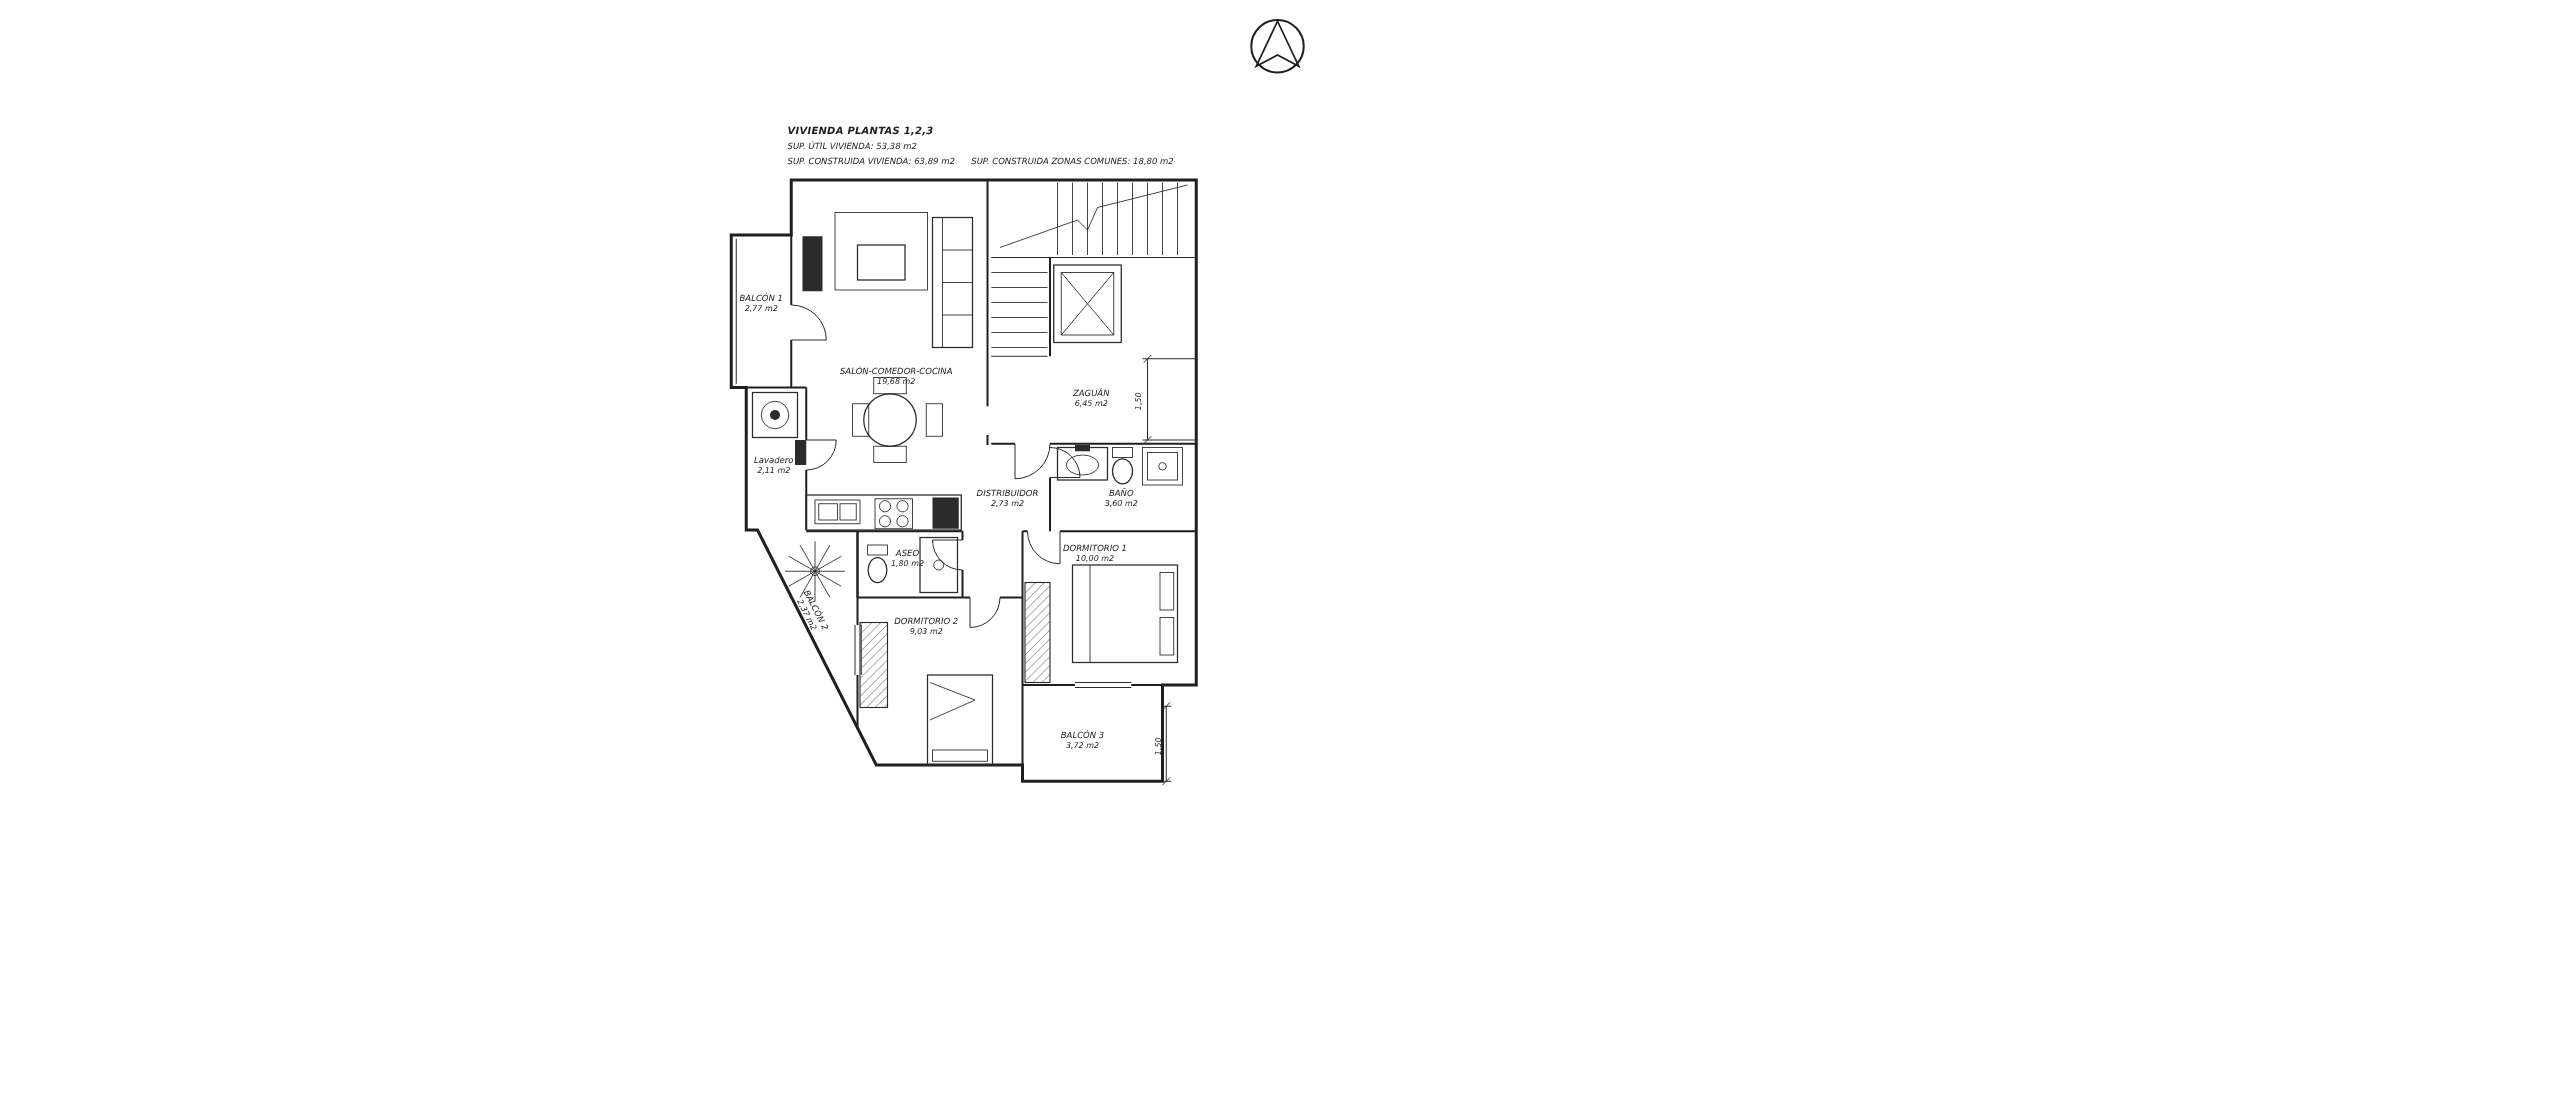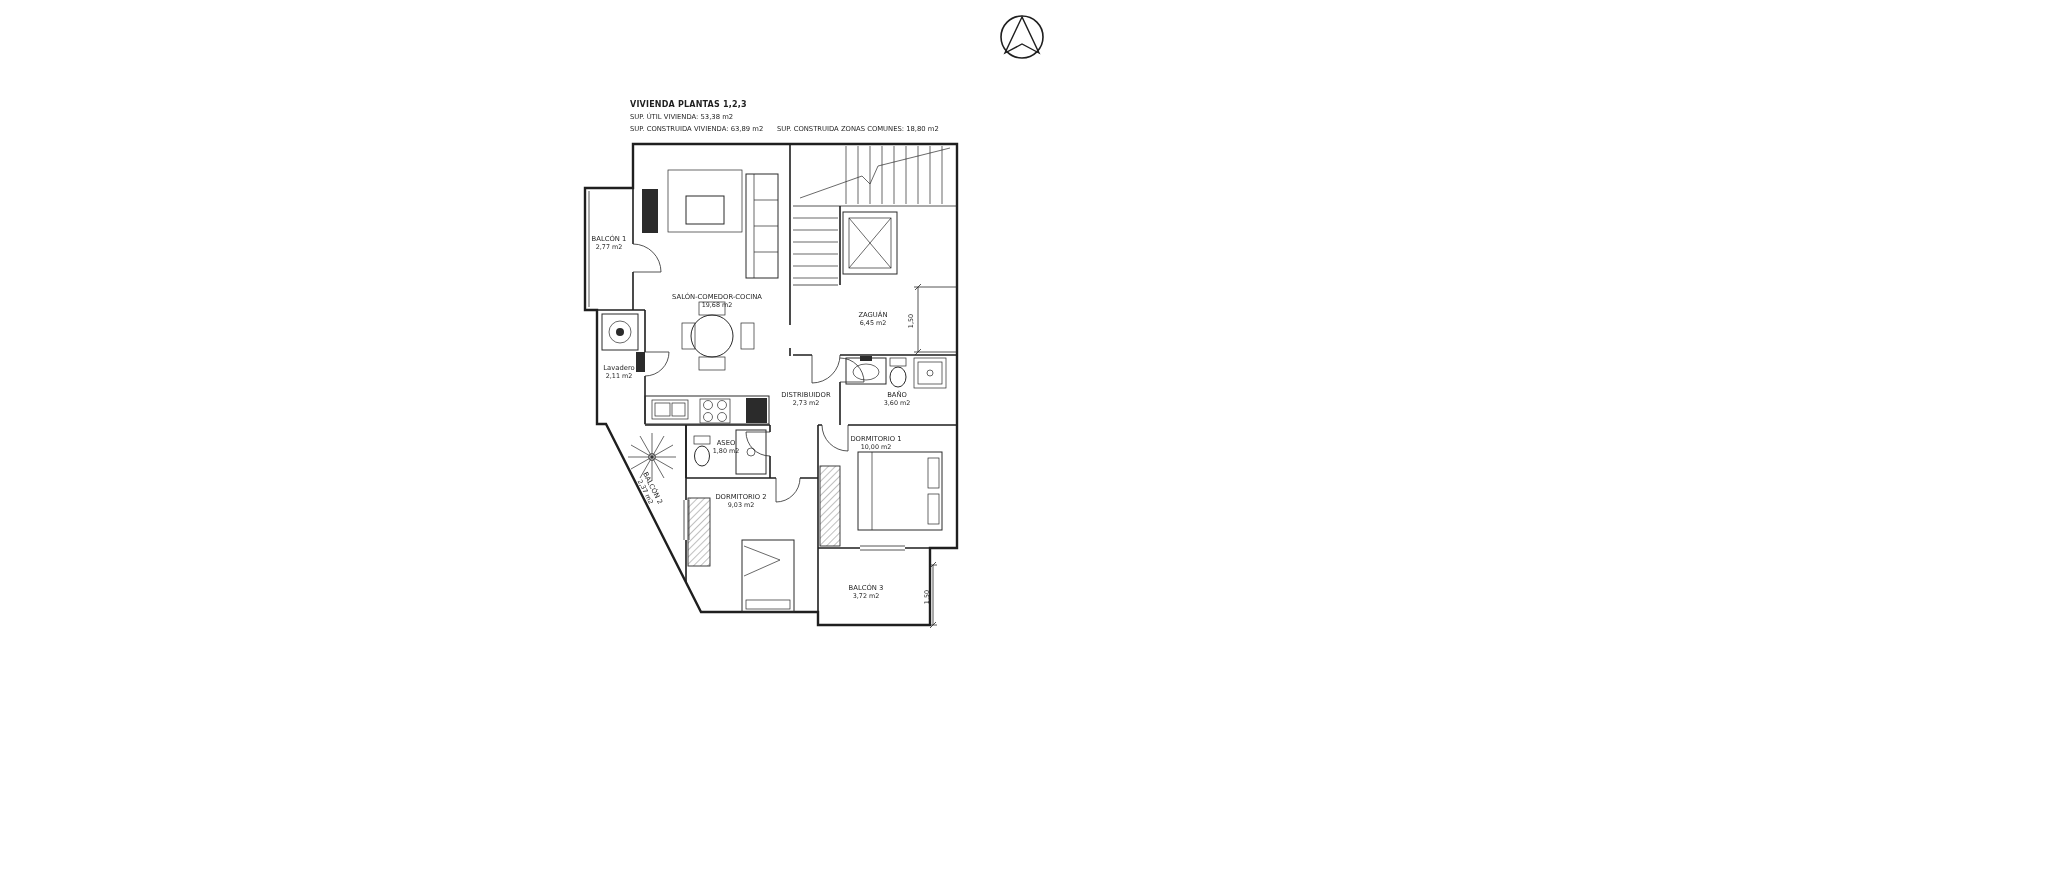--- a/index.html
+++ b/index.html
@@ -2,20 +2,21 @@
 <html><head>
 <meta charset="utf-8">
 <style>
   html,body{margin:0;padding:0;background:#ffffff;}
   .canvas{
     position:relative;
     width:1832px;height:880px;
     background:#ffffff;
     font-family:"DejaVu Sans", sans-serif;
     overflow:hidden;
+    font-style:italic;
   }
   svg{display:block;}
   text{fill:#1f1f1f;font-family:"DejaVu Sans", sans-serif;}
   .t-title{font-size:8px;font-weight:bold;letter-spacing:.2px;}
   .t-sub{font-size:6.8px;}
   .t-room{font-size:6.8px;text-anchor:middle;}
   .t-area{font-size:6.4px;text-anchor:middle;}
   .t-dim{font-size:6.4px;text-anchor:middle;}
   .wall-ext{stroke:#1f1f1f;stroke-width:2.4;fill:none;stroke-linejoin:miter;}
   .wall-int{stroke:#1f1f1f;stroke-width:1.6;fill:none;}

